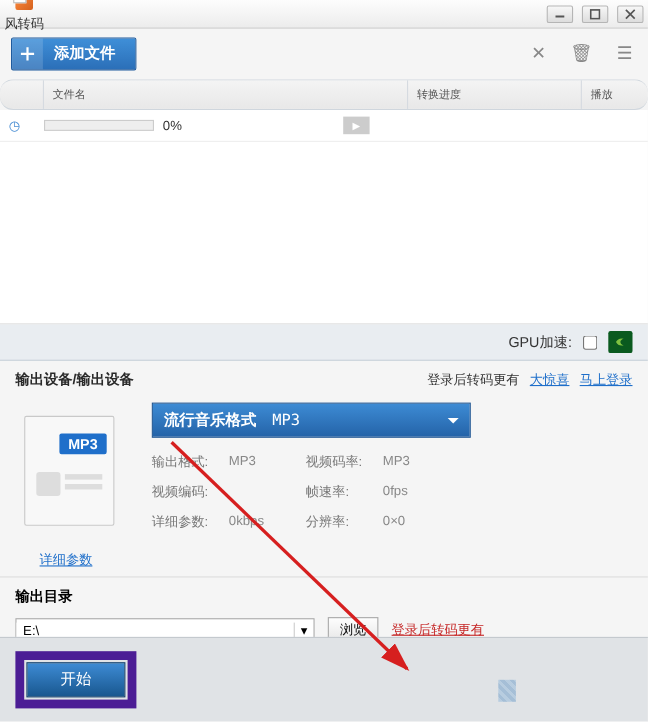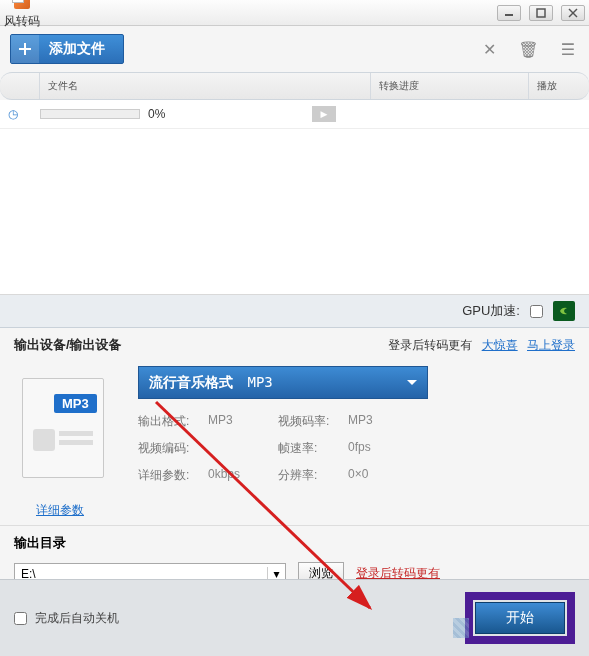--- a/index.html
+++ b/index.html
@@ -202,24 +202,20 @@
 <div class="out-row">
   <div class="combo">
     <input value="E:\" style="">
     <span class="dd">▾</span>
   </div>
   <button class="browse">浏览</button>
   <a class="open-link">登录后转码更有</a>
 </div>
 
 <div class="footer">
-  <label class="chk-row">
-    <input type="checkbox" style="">
-    <span>完成后自动关机</span>
-  </label>
   <div class="start-wrap">
     <button class="start-btn">开始</button>
   </div>
 </div>
 
 <span class="artifact"></span>
 
 <svg class="arrow-svg" width="589" height="656">
   <defs>
       <marker id="ah" markerWidth="10" markerHeight="10" refX="8" refY="3" orient="auto">

